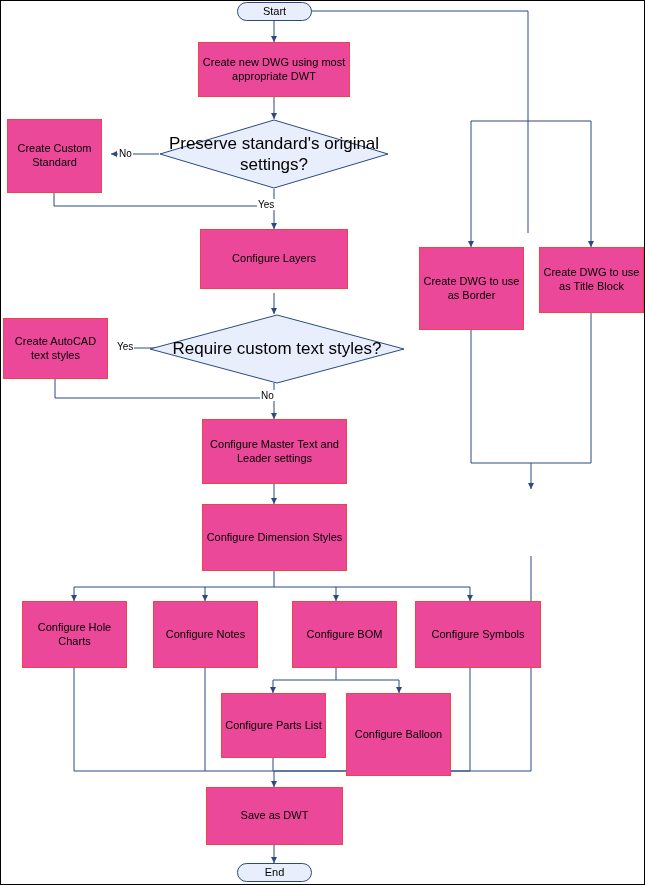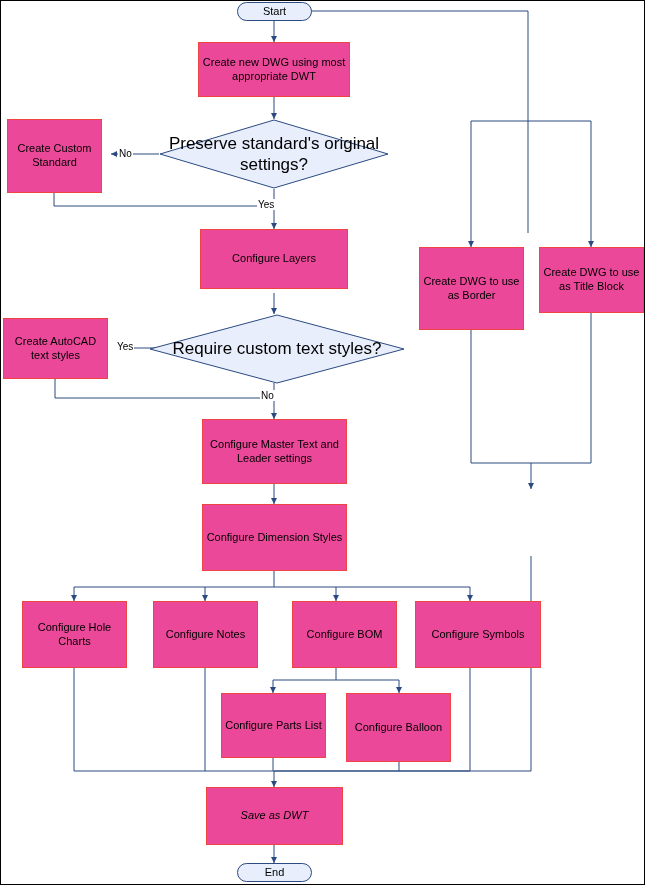--- a/index.html
+++ b/index.html
@@ -202,25 +202,25 @@
   </div>
 
   <div class="node" style="left:414px; top:600px; width:126px; height:67px;">
     <span>Configure Symbols</span>
   </div>
 
   <div class="node" style="left:220px; top:692px; width:105px; height:65px;">
     <span>Configure Parts List</span>
   </div>
 
-  <div class="node" style="left:345px; top:692px; width:105px; height:69px;">
+  <div class="node" style="left:345px; top:692px; width:105px; height:83px;">
     <span>Configure Balloon</span>
   </div>
 
-  <div class="node" style="left:205px; top:786px; width:137px; height:58px;font-style:italic;">
+  <div class="node" style="left:205px; top:786px; width:137px; height:58px;">
     <span>Save as DWT</span>
   </div>
 
   <div class="node terminator" style="left:236px; top:862px; width:75px; height:19px;">
     <span>End</span>
   </div>
 
   <div class="node" style="left:418px; top:246px; width:105px; height:83px;">
     <span>Create DWG to use as Border</span>
   </div>

